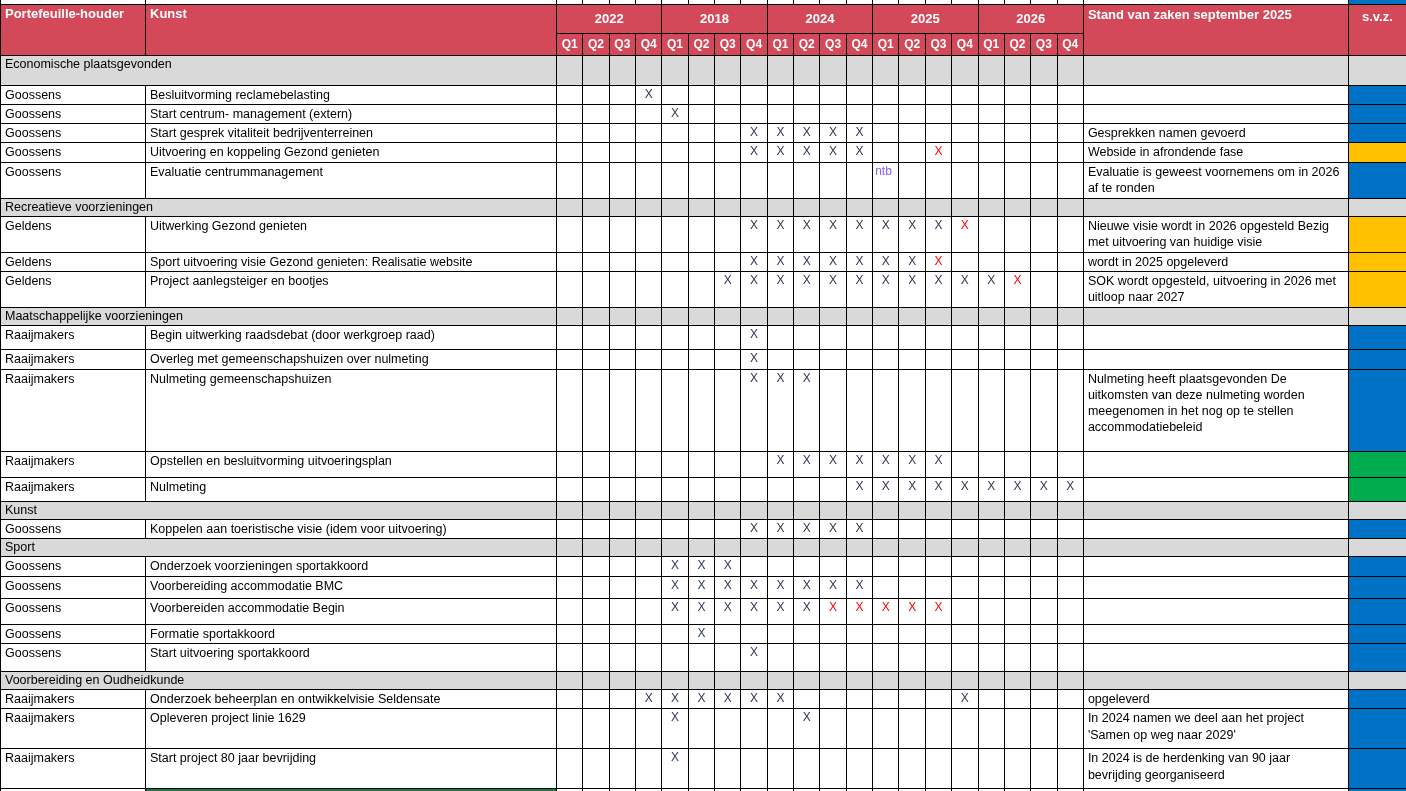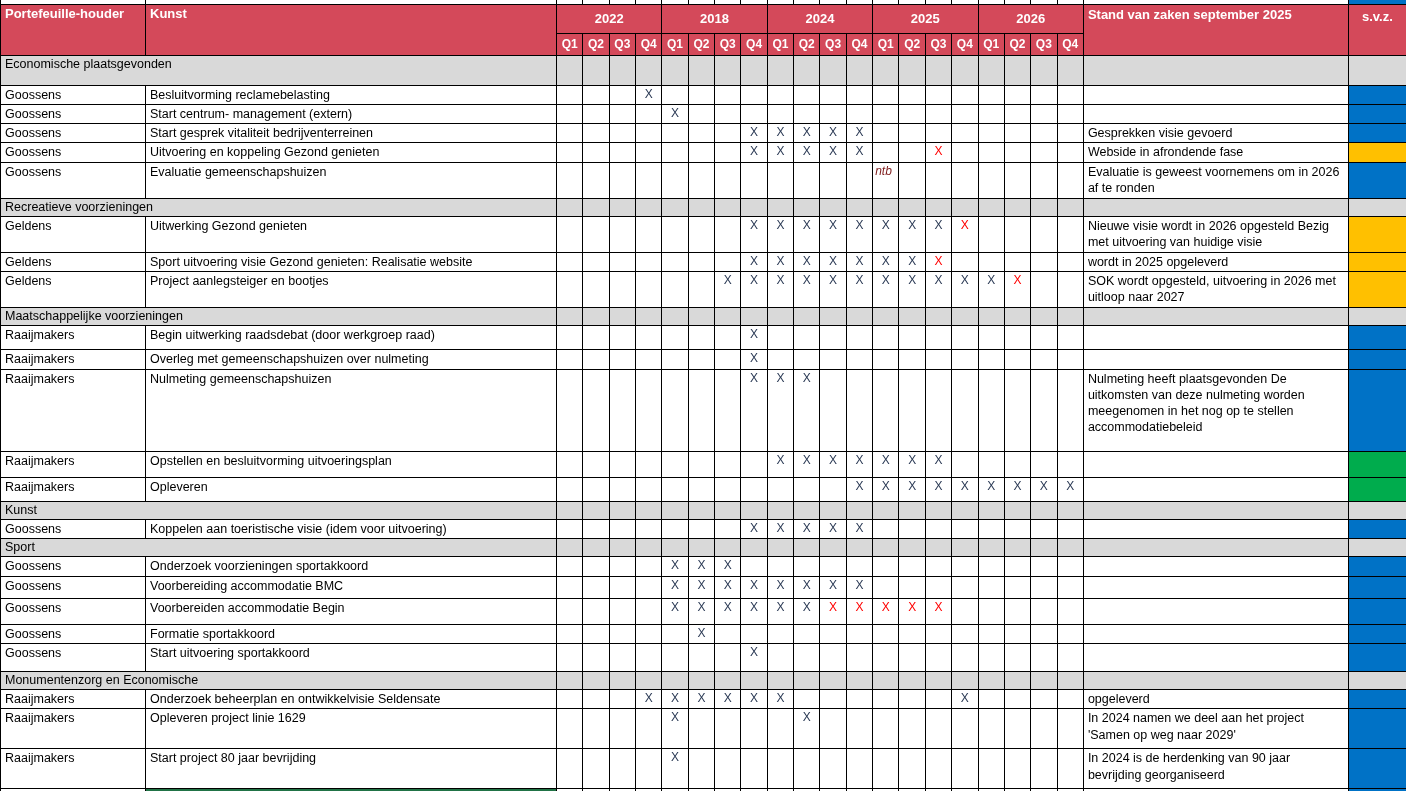--- a/index.html
+++ b/index.html
@@ -220,21 +220,21 @@
           <td class="qcell" style="color: rgb(43, 58, 85);">X</td>
           <td class="qcell" style="color: rgb(43, 58, 85);">X</td>
           <td class="qcell"></td>
           <td class="qcell"></td>
           <td class="qcell"></td>
           <td class="qcell"></td>
           <td class="qcell"></td>
           <td class="qcell"></td>
           <td class="qcell"></td>
           <td class="qcell"></td>
-          <td class="status">Gesprekken visie gevoerd</td>
+          <td class="status">Gesprekken namen gevoerd</td>
           <td class="svz" style="background: rgb(0, 114, 198);"></td>
         </tr>
         <tr style="height: 18px;">
           <td class="holder">Goossens</td>
           <td class="action">Uitvoering en koppeling Gezond genieten</td>
           <td class="qcell"></td>
           <td class="qcell"></td>
           <td class="qcell"></td>
           <td class="qcell"></td>
           <td class="qcell"></td>
@@ -251,34 +251,34 @@
           <td class="qcell"></td>
           <td class="qcell"></td>
           <td class="qcell"></td>
           <td class="qcell"></td>
           <td class="qcell"></td>
           <td class="status">Webside in afrondende fase</td>
           <td class="svz" style="background: rgb(255, 192, 0);"></td>
         </tr>
         <tr style="height: 36px;">
           <td class="holder">Goossens</td>
-          <td class="action">Evaluatie gemeenschapshuizen</td>
-          <td class="qcell"></td>
-          <td class="qcell"></td>
-          <td class="qcell"></td>
-          <td class="qcell"></td>
-          <td class="qcell"></td>
-          <td class="qcell"></td>
-          <td class="qcell"></td>
-          <td class="qcell"></td>
-          <td class="qcell"></td>
-          <td class="qcell"></td>
-          <td class="qcell"></td>
-          <td class="qcell"></td>
-          <td class="qcell ntbcell" style="color: #7f1d1d; font-style: italic;">ntb</td>
+          <td class="action">Evaluatie centrummanagement</td>
+          <td class="qcell"></td>
+          <td class="qcell"></td>
+          <td class="qcell"></td>
+          <td class="qcell"></td>
+          <td class="qcell"></td>
+          <td class="qcell"></td>
+          <td class="qcell"></td>
+          <td class="qcell"></td>
+          <td class="qcell"></td>
+          <td class="qcell"></td>
+          <td class="qcell"></td>
+          <td class="qcell"></td>
+          <td class="qcell ntbcell" style="color: #8b5cf6;">ntb</td>
           <td class="qcell"></td>
           <td class="qcell"></td>
           <td class="qcell"></td>
           <td class="qcell"></td>
           <td class="qcell"></td>
           <td class="qcell"></td>
           <td class="qcell"></td>
           <td class="status">Evaluatie is geweest voornemens om in 2026 af te ronden</td>
           <td class="svz" style="background: rgb(0, 114, 198);"></td>
         </tr>
@@ -509,21 +509,21 @@
           <td class="qcell"></td>
           <td class="qcell"></td>
           <td class="qcell"></td>
           <td class="qcell"></td>
           <td class="qcell"></td>
           <td class="status"></td>
           <td class="svz" style="background: rgb(0, 172, 77);"></td>
         </tr>
         <tr style="height: 24px;">
           <td class="holder">Raaijmakers</td>
-          <td class="action">Opleveren</td>
+          <td class="action">Nulmeting</td>
           <td class="qcell"></td>
           <td class="qcell"></td>
           <td class="qcell"></td>
           <td class="qcell"></td>
           <td class="qcell"></td>
           <td class="qcell"></td>
           <td class="qcell"></td>
           <td class="qcell"></td>
           <td class="qcell"></td>
           <td class="qcell"></td>
@@ -740,21 +740,21 @@
           <td class="qcell"></td>
           <td class="qcell"></td>
           <td class="qcell"></td>
           <td class="qcell"></td>
           <td class="qcell"></td>
           <td class="qcell"></td>
           <td class="status"></td>
           <td class="svz" style="background: rgb(0, 114, 198);"></td>
         </tr>
         <tr class="secrow" style="height: 17px;">
-          <td colspan="2" class="seclabel">Monumentenzorg en Economische</td>
+          <td colspan="2" class="seclabel">Voorbereiding en Oudheidkunde</td>
           <td></td>
           <td></td>
           <td></td>
           <td></td>
           <td></td>
           <td></td>
           <td></td>
           <td></td>
           <td></td>
           <td></td>

